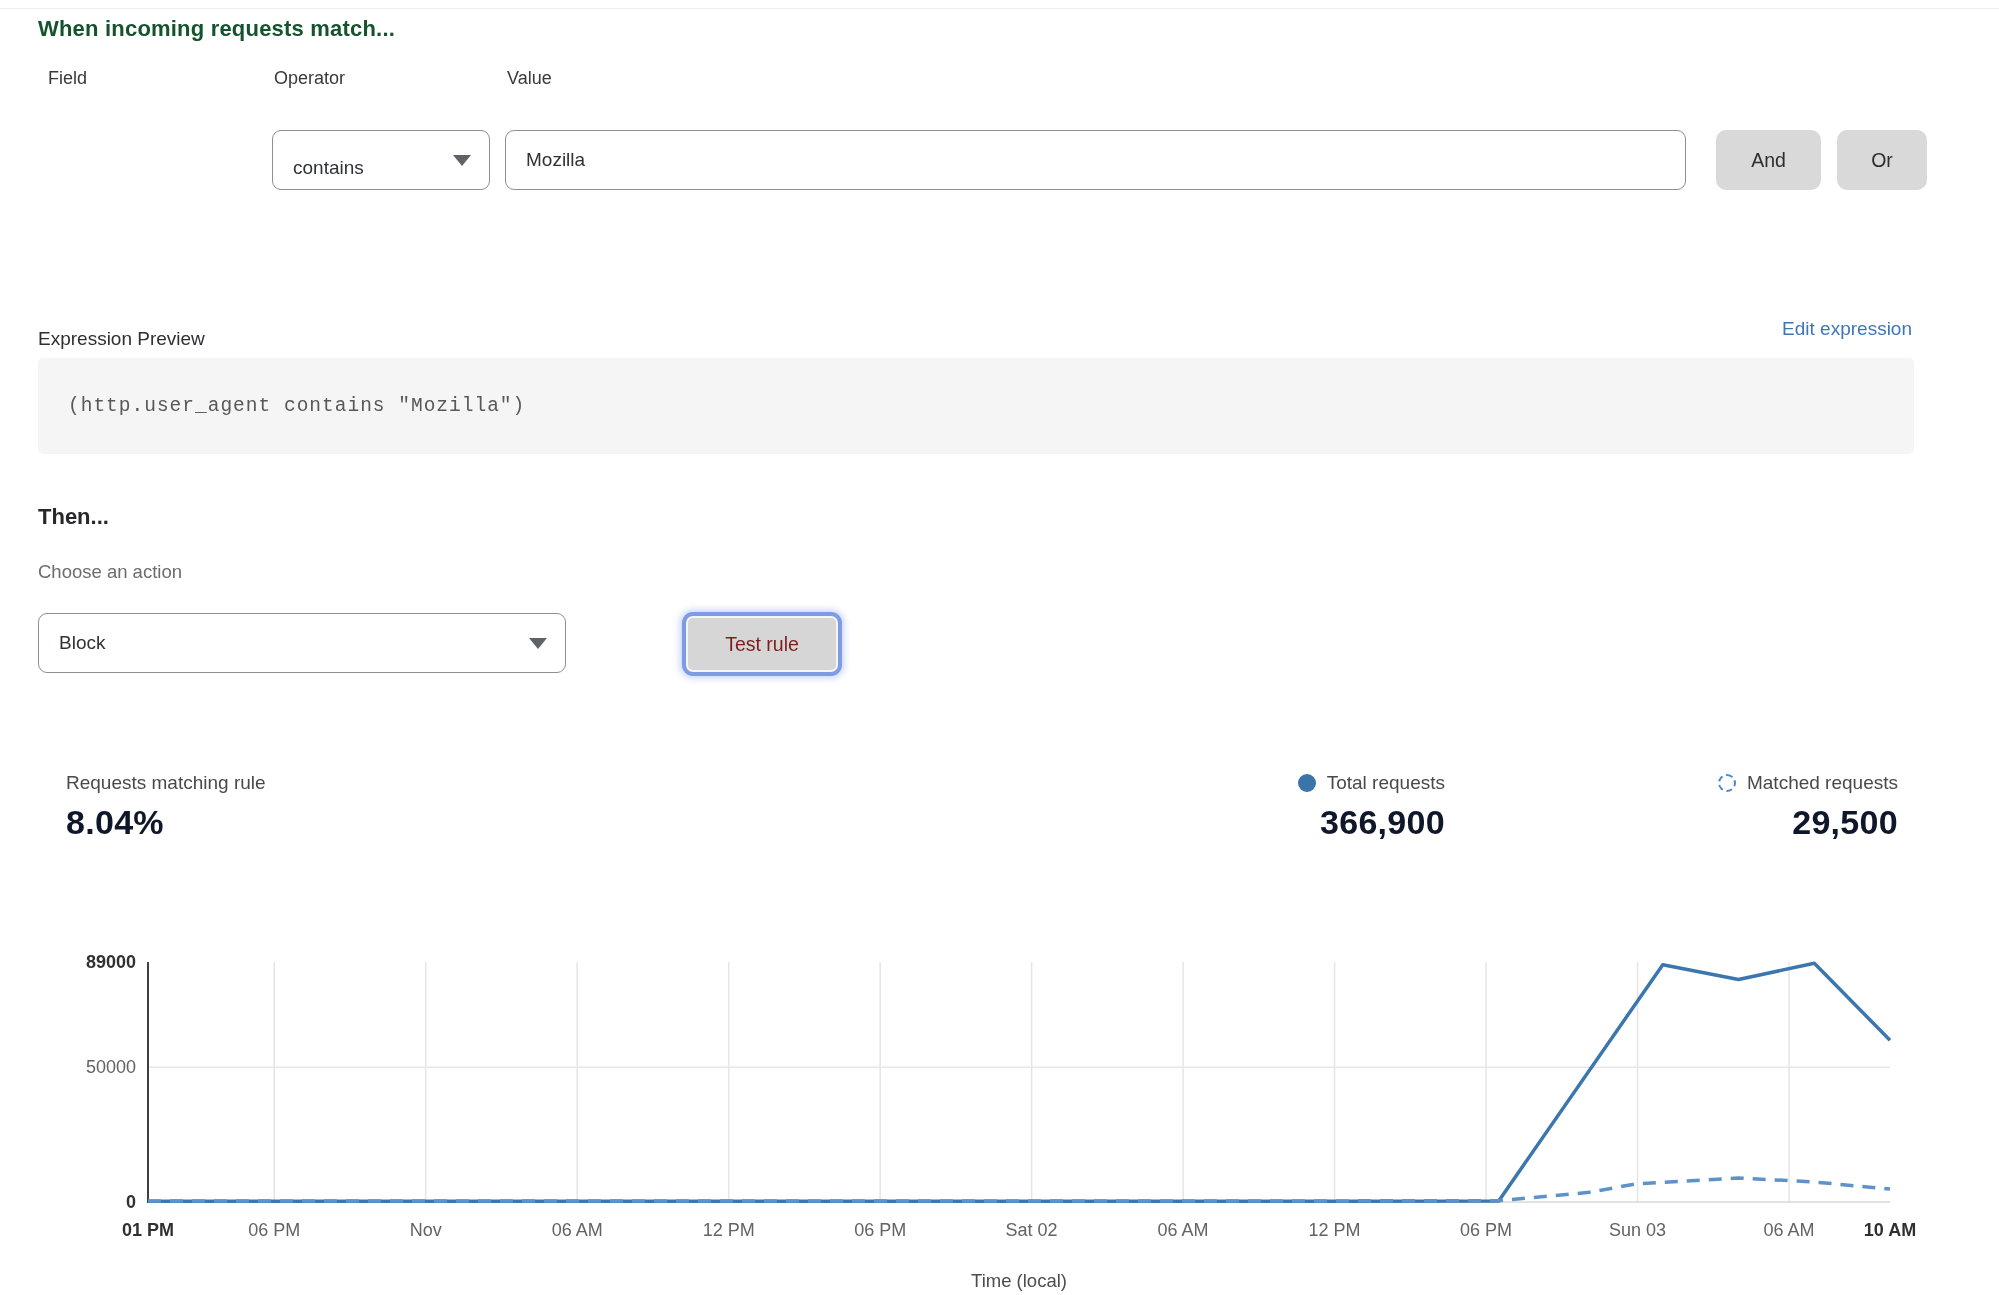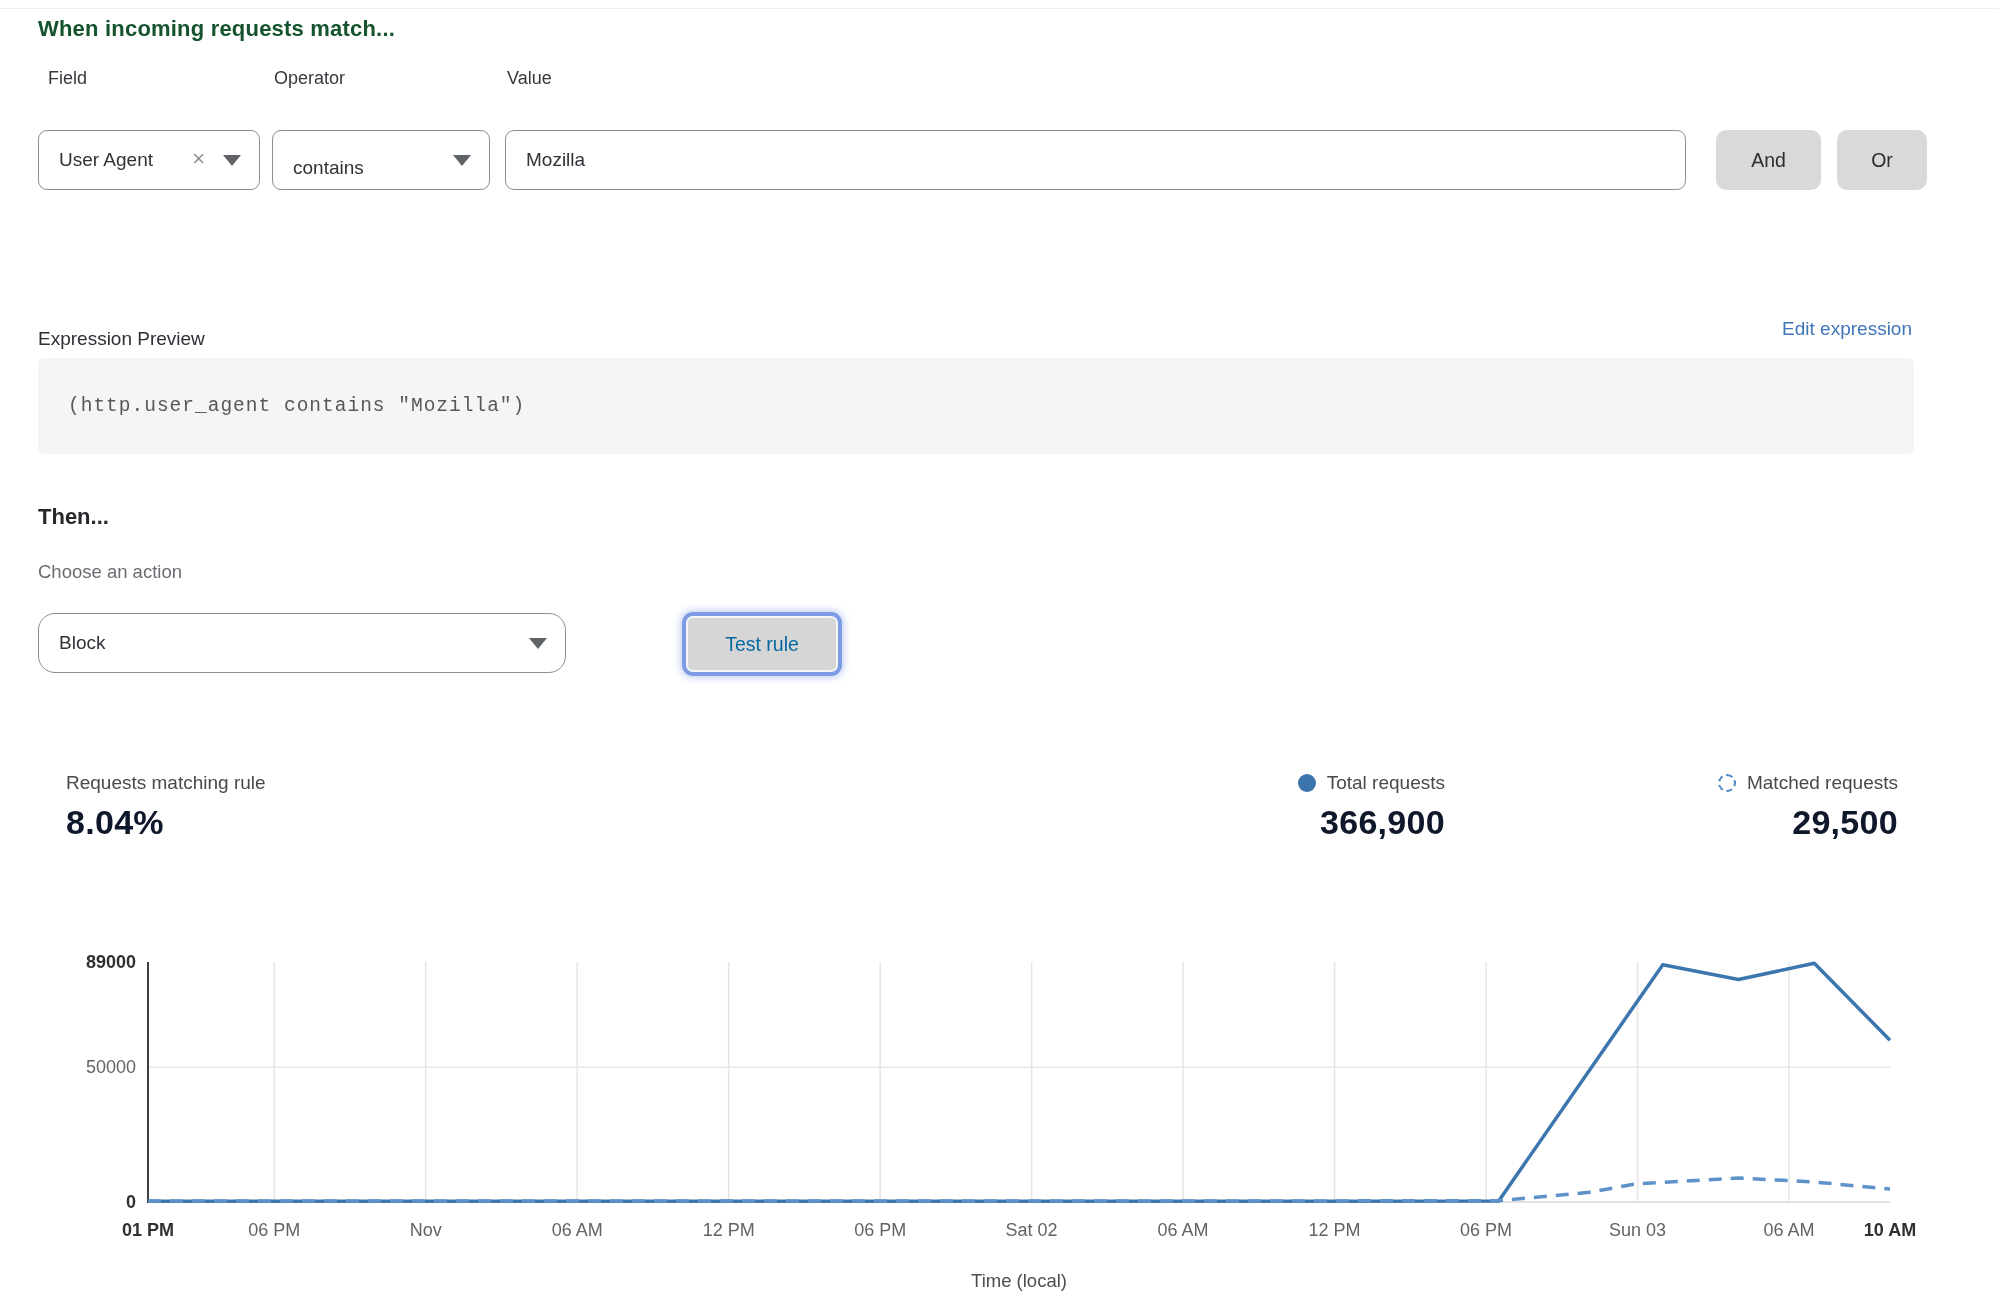--- a/index.html
+++ b/index.html
@@ -38,25 +38,25 @@
   .expr-label{position:absolute;left:38px;top:328px;font-size:19px;color:#2c2f34;}
   .expr-edit{position:absolute;right:87px;top:318px;font-size:19px;color:#3f76ba;cursor:pointer;text-decoration:none;}
   .expr-box{
     position:absolute;left:38px;top:358px;width:1876px;height:96px;background:#f5f5f5;border-radius:5px;
     display:flex;align-items:center;box-sizing:border-box;padding-left:30px;
   }
   .expr-code{font-family:"Liberation Mono",monospace;font-size:19.5px;color:#585858;letter-spacing:1px;}
 
   .h2{position:absolute;left:38px;top:504px;font-size:22px;font-weight:700;color:#26282c;}
   .choose-label{position:absolute;left:38px;top:561px;font-size:18.5px;color:#6a6d72;}
-  .sel-action{top:613px;left:38px;width:528px;padding:0 0 0 20px;border-radius:17px;}
+  .sel-action{top:613px;left:38px;width:528px;padding:0 0 0 20px;}
   .test-btn{
     position:absolute;left:686px;top:616px;width:152px;height:56px;
     background:#d6d6d6;border:2px solid #f5f5f5;border-radius:7px;box-sizing:border-box;
-    font-family:"Liberation Sans",sans-serif;font-size:19.5px;color:#0369a1;cursor:pointer;
+    font-family:"Liberation Sans",sans-serif;font-size:19.5px;color:#7f1d1d;cursor:pointer;
     box-shadow:0 0 0 4px #7e9ce5, 0 0 7px 6px rgba(126,156,229,.45);
   }
 
   .stat-block{position:absolute;display:flex;flex-direction:column;}
   .stat-left{left:66px;top:772px;align-items:flex-start;}
   .stat-total{right:554px;top:772px;align-items:flex-end;}
   .stat-matched{right:101px;top:772px;align-items:flex-end;}
   .stat-label-row{display:flex;align-items:center;gap:11px;font-size:19px;color:#46494e;}
   .stat-value{margin-top:9px;font-size:34px;font-weight:700;color:#0f172a;letter-spacing:.3px;}
   .dot{width:18px;height:18px;border-radius:50%;background:#3b74ab;}
@@ -70,25 +70,20 @@
 
 <div class="page">
   <div class="hairline"></div>
 
   <div class="h1">When incoming requests match...</div>
 
   <div class="col-label lbl-field">Field</div>
   <div class="col-label lbl-operator">Operator</div>
   <div class="col-label lbl-value">Value</div>
 
-  <div class="select sel-field">
-    <span>User Agent</span>
-    <span class="clear-x">×</span>
-    <span class="chevron"></span>
-  </div>
 
   <div class="select sel-operator">
     <span>contains</span>
     <span class="chevron"></span>
   </div>
 
   <input class="textinput" type="text" value="Mozilla" style="">
 
   <button class="gray-btn btn-and">And</button>
   <button class="gray-btn btn-or">Or</button>

